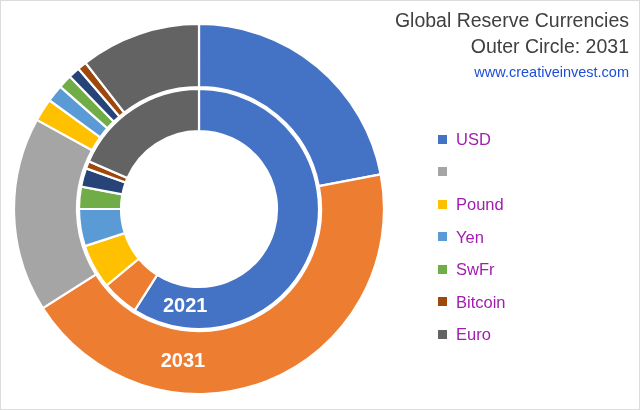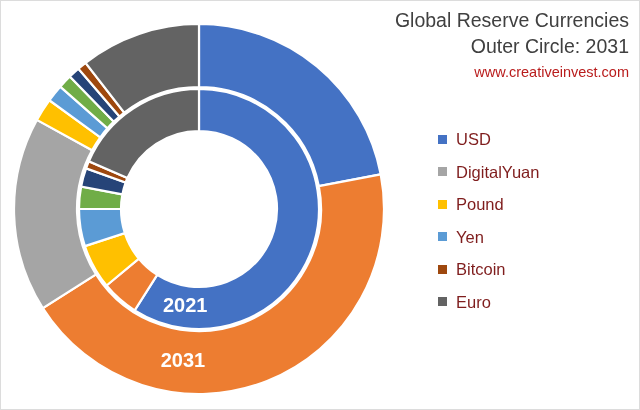--- a/index.html
+++ b/index.html
@@ -49,21 +49,21 @@
     font-size:19.5px;
     line-height:26px;
     font-weight:400;
     color:#404040;
     white-space:nowrap;
   }
   #title-line-1{font-size:19.5px;}
   #site-line{
     font-size:14.5px;
     line-height:22px;
-    color:#b91c1c;
+    color:#1d4ed8;
     margin-top:2px;
   }
 
   
   #legend{
     position:absolute;
     right:8px;
     top:122px;
     width:200px;
   }
@@ -73,21 +73,21 @@
     height:32.5px;
     padding-left:7px;
   }
   .legend-swatch{
     width:9px;height:9px;
     flex:0 0 9px;
     margin-right:9px;
   }
   .legend-label{
     font-size:16.5px;
-    color:#7f1d1d;
+    color:#a21caf;
     line-height:1;
     white-space:nowrap;
   }
 </style>
 </head>
 <body>
 
 <div id="canvas">
 
   <div id="chart-area">
@@ -124,29 +124,32 @@
     <div id="site-line">www.creativeinvest.com</div>
   </div>
 
   <div id="legend">
       <div class="legend-item">
         <span class="legend-swatch" style="background: rgb(68, 114, 196);"></span>
         <span class="legend-label">USD</span>
       </div>
       <div class="legend-item">
         <span class="legend-swatch" style="background: rgb(165, 165, 165);"></span>
-        <span class="legend-label">DigitalYuan</span>
       </div>
       <div class="legend-item">
         <span class="legend-swatch" style="background: rgb(255, 192, 0);"></span>
         <span class="legend-label">Pound</span>
       </div>
       <div class="legend-item">
         <span class="legend-swatch" style="background: rgb(91, 155, 213);"></span>
         <span class="legend-label">Yen</span>
+      </div>
+      <div class="legend-item">
+        <span class="legend-swatch" style="background: rgb(112, 173, 71);"></span>
+        <span class="legend-label">SwFr</span>
       </div>
       <div class="legend-item">
         <span class="legend-swatch" style="background: rgb(158, 72, 14);"></span>
         <span class="legend-label">Bitcoin</span>
       </div>
       <div class="legend-item">
         <span class="legend-swatch" style="background: rgb(99, 99, 99);"></span>
         <span class="legend-label">Euro</span>
       </div>
     </div>

